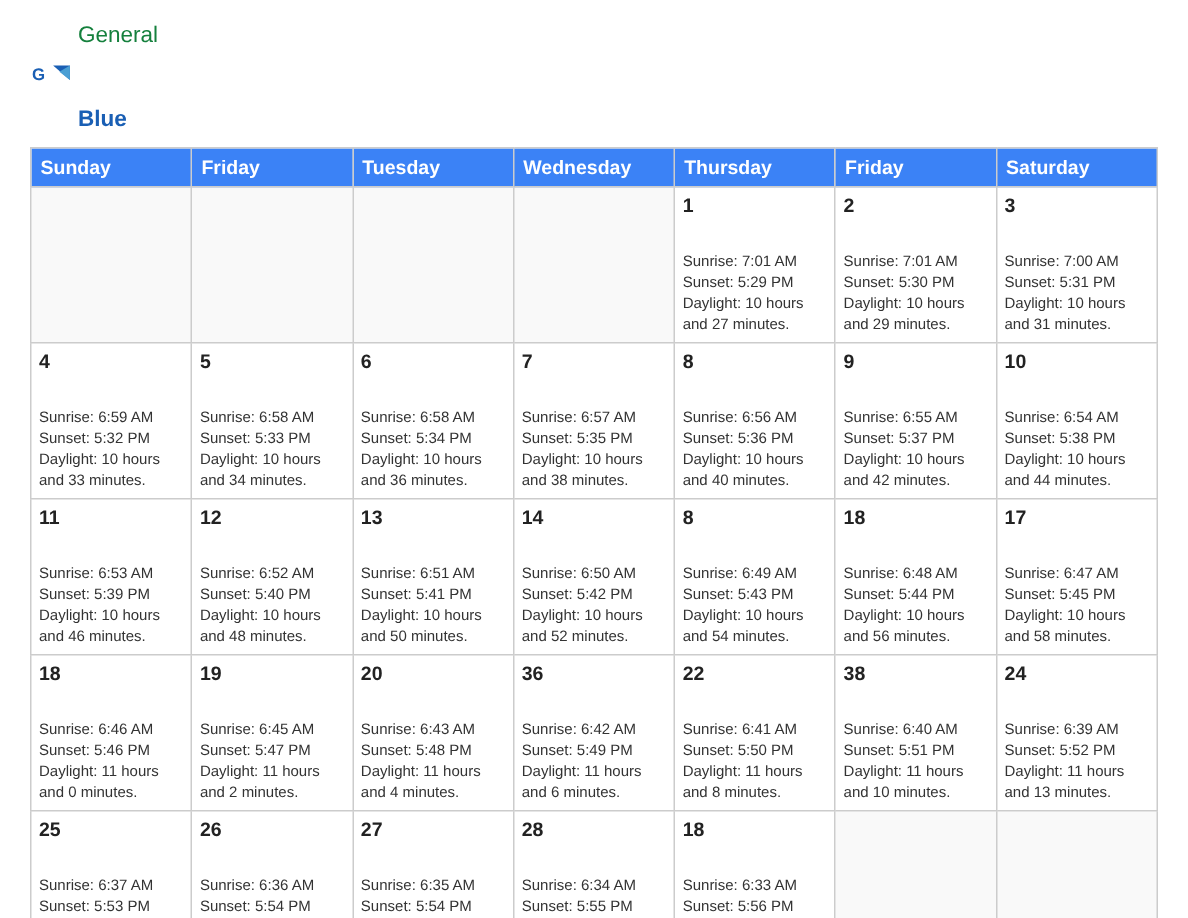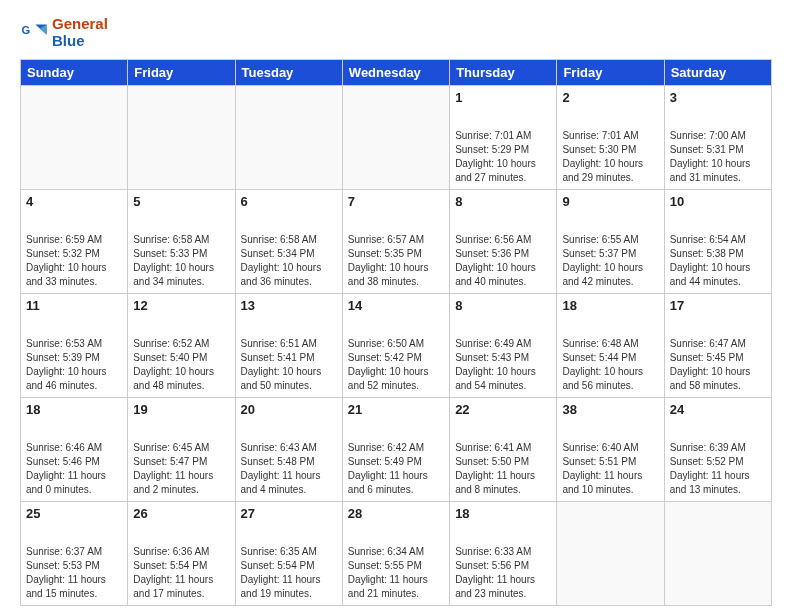--- a/index.html
+++ b/index.html
@@ -40,21 +40,21 @@
     }
     .subtitle {
       font-size: 14px;
       color: #444;
     }
     .calendar {
       width: 100%;
       border-collapse: collapse;
     }
     .calendar th {
-      background-color: #1d4ed8;
+      background-color: #3b82f6;
       color: #fff;
       text-align: left;
       padding: 5px 6px;
       font-size: 13px;
       border: 1px solid #ccc;
     }
     .calendar td {
       border: 1px solid #ccc;
       vertical-align: top;
       padding: 4px 5px;
@@ -85,22 +85,22 @@
 
 <div class="page">
   <div class="header-area">
     <div class="logo">
       <svg class="logo-icon" viewBox="0 0 40 40">
         <text x="2" y="22" font-size="16" font-weight="bold" fill="#1a5fb4">G</text>
         <polygon points="22,8 38,8 38,22" fill="#1a5fb4"></polygon>
         <polygon points="28,14 38,8 38,22" fill="#4a9fd4"></polygon>
       </svg>
       <div>
-        <div style="font-size:15px;font-weight:bold;color:#c2410c;line-height:1.1;">General</div>
-        <div style="font-size:15px;font-weight:bold;color:#1a5fb4;line-height:1.1;">Blue</div>
+        <div style="font-size:15px;font-weight:normal;color:#15803d;line-height:1.1;">General</div>
+        <div style="font-size:15px;font-weight:bold;color:#1a5fb4;line-height:1.1;margin-top:39px;">Blue</div>
       </div>
     </div>
     <div class="title-area">
       <div class="month-title"></div>
       <div class="subtitle"></div>
     </div>
   </div>
 
   <table class="calendar">
     <thead>
@@ -200,21 +200,21 @@
           </td>
           <td>
             <span class="day-num">19</span>
             <div class="day-info">Sunrise: 6:45 AM<br>Sunset: 5:47 PM<br>Daylight: 11 hours<br>and 2 minutes.</div>
           </td>
           <td>
             <span class="day-num">20</span>
             <div class="day-info">Sunrise: 6:43 AM<br>Sunset: 5:48 PM<br>Daylight: 11 hours<br>and 4 minutes.</div>
           </td>
           <td>
-            <span class="day-num">21</span>
+            <span class="day-num">36</span>
             <div class="day-info">Sunrise: 6:42 AM<br>Sunset: 5:49 PM<br>Daylight: 11 hours<br>and 6 minutes.</div>
           </td>
           <td>
             <span class="day-num">22</span>
             <div class="day-info">Sunrise: 6:41 AM<br>Sunset: 5:50 PM<br>Daylight: 11 hours<br>and 8 minutes.</div>
           </td>
           <td>
             <span class="day-num">38</span>
             <div class="day-info">Sunrise: 6:40 AM<br>Sunset: 5:51 PM<br>Daylight: 11 hours<br>and 10 minutes.</div>
           </td>

